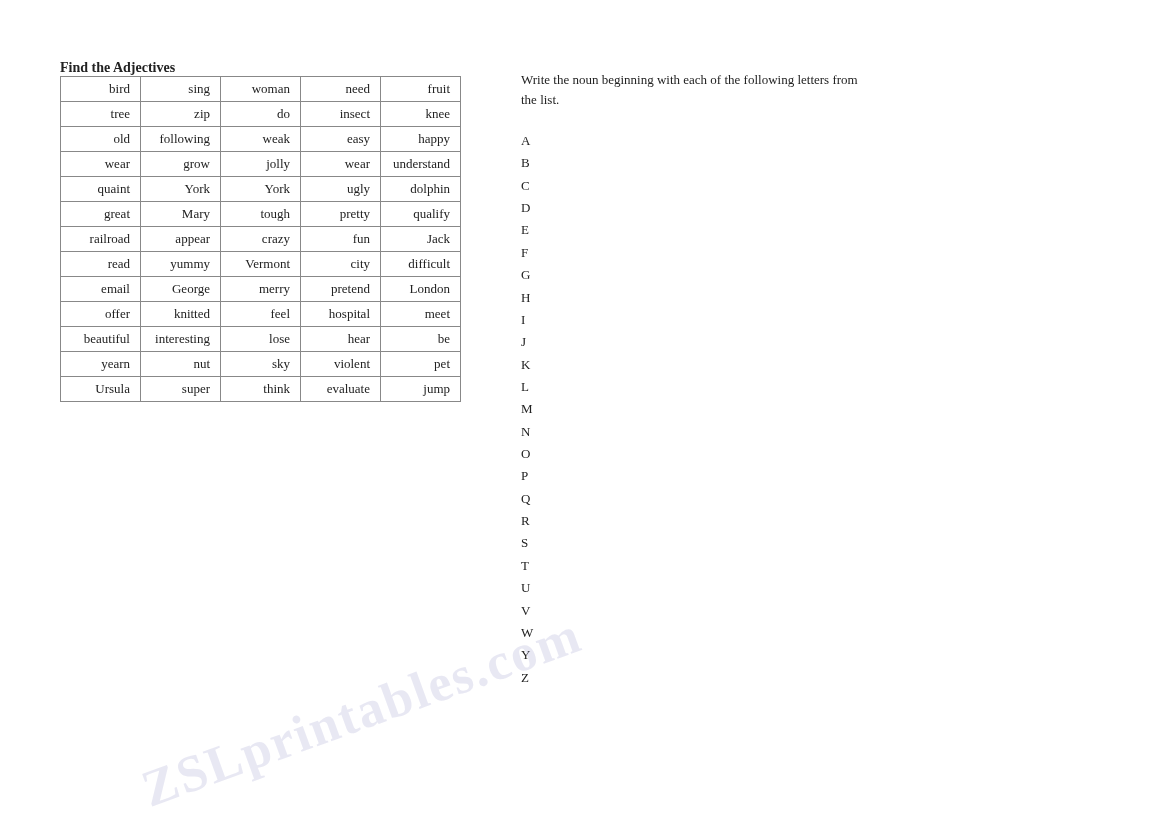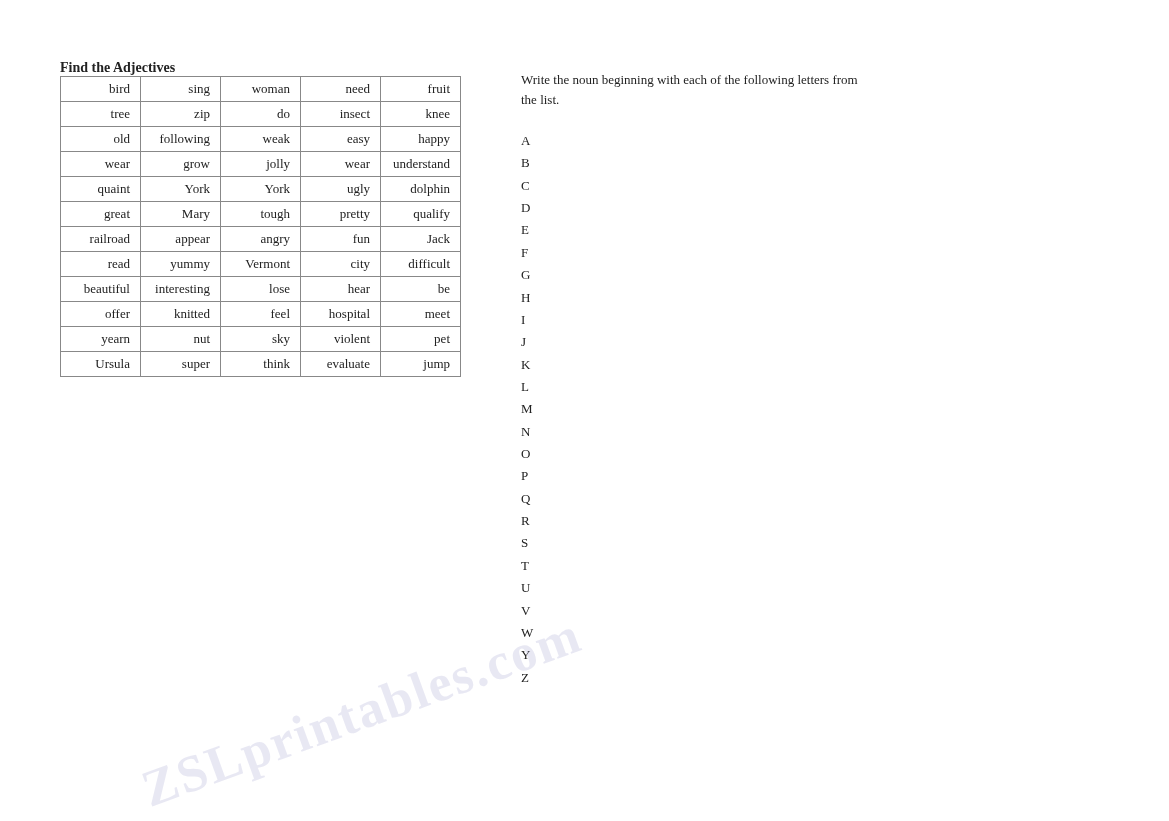--- a/index.html
+++ b/index.html
@@ -113,44 +113,51 @@
           <tr>
             <td>great</td>
             <td>Mary</td>
             <td>tough</td>
             <td>pretty</td>
             <td>qualify</td>
           </tr>
           <tr>
             <td>railroad</td>
             <td>appear</td>
-            <td>angry</td>
+            <td>crazy</td>
             <td>fun</td>
             <td>Jack</td>
           </tr>
           <tr>
             <td>read</td>
             <td>yummy</td>
             <td>Vermont</td>
             <td>city</td>
             <td>difficult</td>
           </tr>
           <tr>
+            <td>email</td>
+            <td>George</td>
+            <td>merry</td>
+            <td>pretend</td>
+            <td>London</td>
+          </tr>
+          <tr>
+            <td>offer</td>
+            <td>knitted</td>
+            <td>feel</td>
+            <td>hospital</td>
+            <td>meet</td>
+          </tr>
+          <tr>
             <td>beautiful</td>
             <td>interesting</td>
             <td>lose</td>
             <td>hear</td>
             <td>be</td>
-          </tr>
-          <tr>
-            <td>offer</td>
-            <td>knitted</td>
-            <td>feel</td>
-            <td>hospital</td>
-            <td>meet</td>
           </tr>
           <tr>
             <td>yearn</td>
             <td>nut</td>
             <td>sky</td>
             <td>violent</td>
             <td>pet</td>
           </tr>
           <tr>
             <td>Ursula</td>

